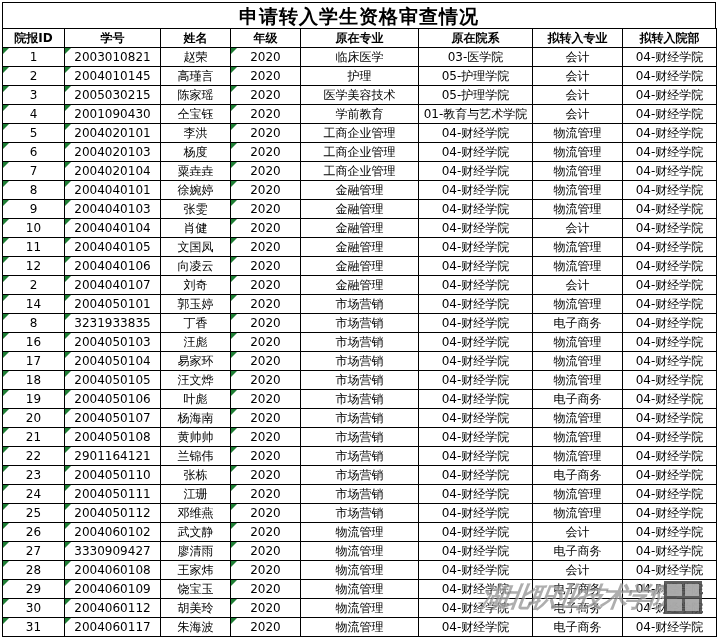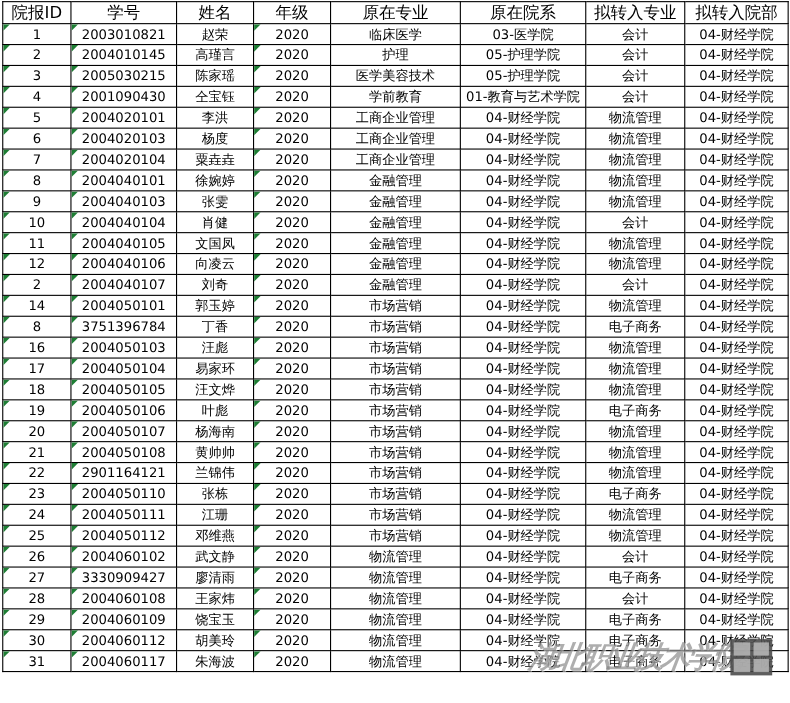--- a/index.html
+++ b/index.html
@@ -15,21 +15,21 @@
     font-size:19px; font-weight:bold; letter-spacing:1px;
   }
   table.grid {
     border-collapse:collapse; table-layout:fixed; width:714px; margin-top:-1px;
   }
   table.grid th, table.grid td {
     box-sizing:border-box; border:1px solid #000; height:19px; padding:0;
     text-align:center; vertical-align:middle; font-size:12px;
     white-space:nowrap; overflow:hidden; position:relative;
   }
-  table.grid th { font-weight:normal; font-size:15px; }
+  table.grid th { font-weight:bold; font-size:12px; }
   .tri {
     position:absolute; left:0; top:0; width:0; height:0;
     border-top:6px solid #1e7e34; border-right:6px solid transparent;
   }
   .ul { }
   .num { letter-spacing:0px; }
   
   .watermark {
     position:absolute; right:2px; bottom:0; width:235px; height:62px;
     pointer-events:none; z-index:5;
@@ -52,20 +52,21 @@
     background:rgba(72,72,72,0.88);
     display:grid; grid-template-columns:1fr 1fr; gap:3px; padding:3px;
     box-sizing:border-box;
   }
   .wm-stamp i { display:block; background:rgba(190,190,190,0.8); }
 </style>
 </head>
 <body>
 
 <div class="sheet">
+  <div class="title-cell">申请转入学生资格审查情况</div>
   <table class="grid">
     <colgroup id="cols">
         <col style="width: 62px;">
         <col style="width: 96px;">
         <col style="width: 70px;">
         <col style="width: 70px;">
         <col style="width: 118px;">
         <col style="width: 114px;">
         <col style="width: 90px;">
         <col style="width: 94px;">
@@ -218,21 +219,21 @@
           <td><span class="tri"></span><span class="num">2004050101</span></td>
           <td><span>郭玉婷</span></td>
           <td><span class="tri"></span><span>2020</span></td>
           <td><span>市场营销</span></td>
           <td><span>04-财经学院</span></td>
           <td><span>物流管理</span></td>
           <td><span>04-财经学院</span></td>
         </tr>
         <tr>
           <td><span class="tri"></span><span class="num">8</span></td>
-          <td><span class="tri"></span><span class="num">3751396784</span></td>
+          <td><span class="tri"></span><span class="num">3231933835</span></td>
           <td><span>丁香</span></td>
           <td><span class="tri"></span><span>2020</span></td>
           <td><span>市场营销</span></td>
           <td><span>04-财经学院</span></td>
           <td><span>电子商务</span></td>
           <td><span>04-财经学院</span></td>
         </tr>
         <tr>
           <td><span class="tri"></span><span class="num">16</span></td>
           <td><span class="tri"></span><span class="num">2004050103</span></td>

